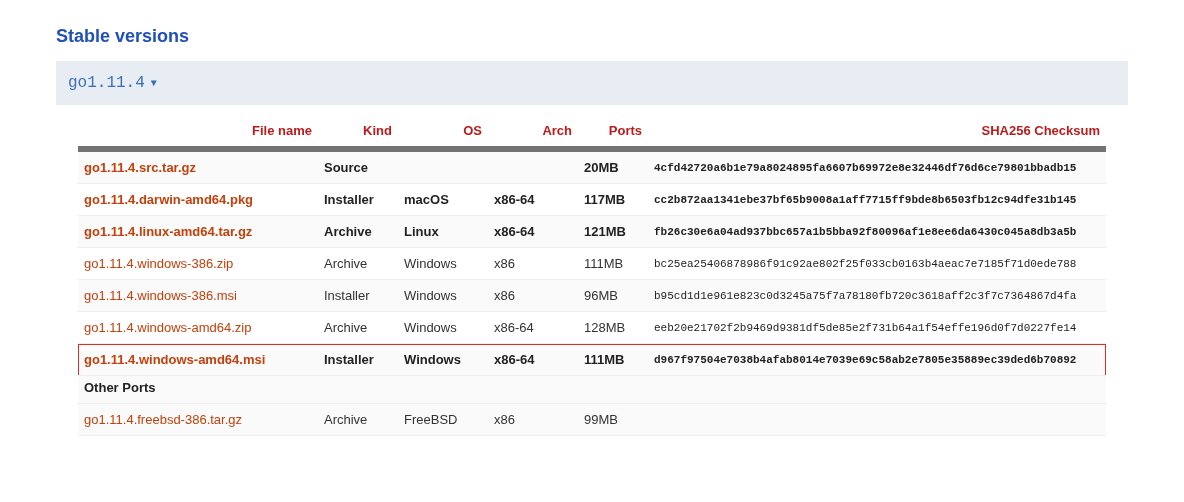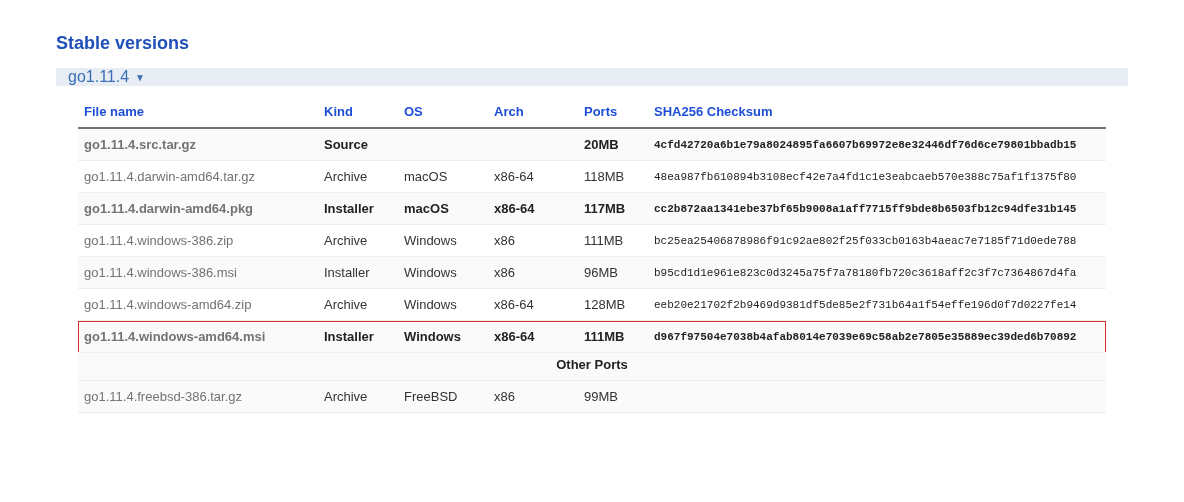--- a/index.html
+++ b/index.html
@@ -7,76 +7,76 @@
     margin: 0;
     padding: 18px 56px;
     font-family: "Helvetica Neue", Arial, sans-serif;
     font-size: 13px;
     color: #333;
     background: #fff;
     width: 1184px;
     position: relative;
   }
   h2.stable {
-    margin: 15px 0 14px 0;
+    margin: 8px 0 14px 0;
     font-size: 18px;
     font-weight: 700;
     color: #2050b8;
   }
   .ver-box {
     background: #e8ecf3;
-    padding: 0 12px;
+    padding: 13px 12px;
     color: #3a6fb7;
     font-size: 16px;
     display: flex;
     align-items: center;
     gap: 6px;
     cursor: pointer;
+    font-family: Liberation Mono, monospace;
   }
   .ver-box .caret {
     font-size: 10px;
     color: #3a6fb7;
   }
   .tbl-wrap { padding: 10px 22px 0 22px; }
   table { width: 100%; border-collapse: collapse; table-layout: fixed; }
   th {
-    text-align: left;
+    text-align: right;
     font-weight: 700;
     font-size: 13px;
-    color: #1d4ed8;
+    color: #b91c1c;
     padding: 8px 6px;
-    border-bottom: 2px solid #737373;
+    border-bottom: 6px solid #737373;
   }
   td {
     padding: 8px 6px;
     font-size: 13px;
     border-bottom: 1px solid #eee;
     vertical-align: middle;
     overflow: hidden;
     white-space: nowrap;
   }
   tbody tr:nth-child(odd) { background: #fafafa; }
   tbody tr:nth-child(even) { background: #fff; }
   .fname a {
-    color: #737373;
+    color: #c2410c;
     text-decoration: none;
   }
   .bold { font-weight: 700; color: #222; }
   .bold a { font-weight: 700; }
   .chk {
     font-family: Liberation Mono, monospace;
     font-size: 11px;
     color: #222;
   }
   .subhead td {
     font-weight: 700;
     color: #222;
     font-size: 13px;
     padding-top: 4px;
-    text-align: center;
   }
   .hl {
     box-shadow: inset 0 0 0 1px #d93025;
   }
   
   col.c-file { width: 240px; }
   col.c-kind { width: 80px; }
   col.c-os   { width: 90px; }
   col.c-arch { width: 90px; }
   col.c-size { width: 70px; }
@@ -114,35 +114,35 @@
   </thead>
   <tbody id="tbody-main">
         <tr class="bold">
           <td class="fname bold"><a href="#">go1.11.4.src.tar.gz</a></td>
           <td class="bold">Source</td>
           <td class="bold"></td>
           <td class="bold"></td>
           <td class="bold">20MB</td>
           <td class="chk">4cfd42720a6b1e79a8024895fa6607b69972e8e32446df76d6ce79801bbadb15</td>
         </tr>
-        <tr>
-          <td class="fname"><a href="#">go1.11.4.darwin-amd64.tar.gz</a></td>
-          <td>Archive</td>
-          <td>macOS</td>
-          <td>x86-64</td>
-          <td>118MB</td>
-          <td class="chk">48ea987fb610894b3108ecf42e7a4fd1c1e3eabcaeb570e388c75af1f1375f80</td>
-        </tr>
         <tr class="bold">
           <td class="fname bold"><a href="#">go1.11.4.darwin-amd64.pkg</a></td>
           <td class="bold">Installer</td>
           <td class="bold">macOS</td>
           <td class="bold">x86-64</td>
           <td class="bold">117MB</td>
           <td class="chk">cc2b872aa1341ebe37bf65b9008a1aff7715ff9bde8b6503fb12c94dfe31b145</td>
+        </tr>
+        <tr class="bold">
+          <td class="fname bold"><a href="#">go1.11.4.linux-amd64.tar.gz</a></td>
+          <td class="bold">Archive</td>
+          <td class="bold">Linux</td>
+          <td class="bold">x86-64</td>
+          <td class="bold">121MB</td>
+          <td class="chk">fb26c30e6a04ad937bbc657a1b5bba92f80096af1e8ee6da6430c045a8db3a5b</td>
         </tr>
         <tr>
           <td class="fname"><a href="#">go1.11.4.windows-386.zip</a></td>
           <td>Archive</td>
           <td>Windows</td>
           <td>x86</td>
           <td>111MB</td>
           <td class="chk">bc25ea25406878986f91c92ae802f25f033cb0163b4aeac7e7185f71d0ede788</td>
         </tr>
         <tr>

